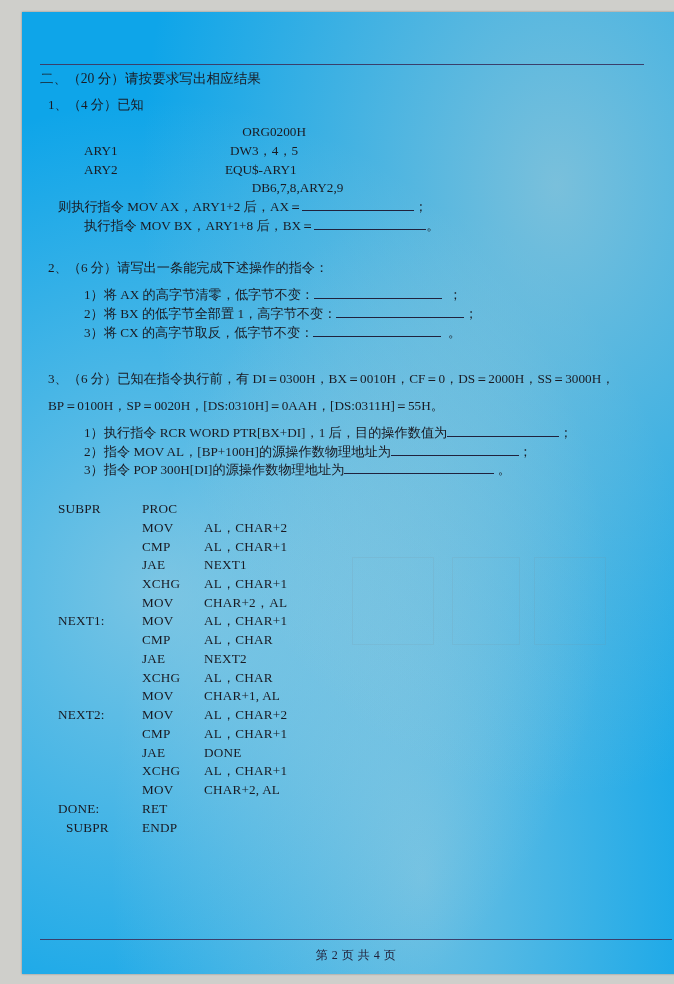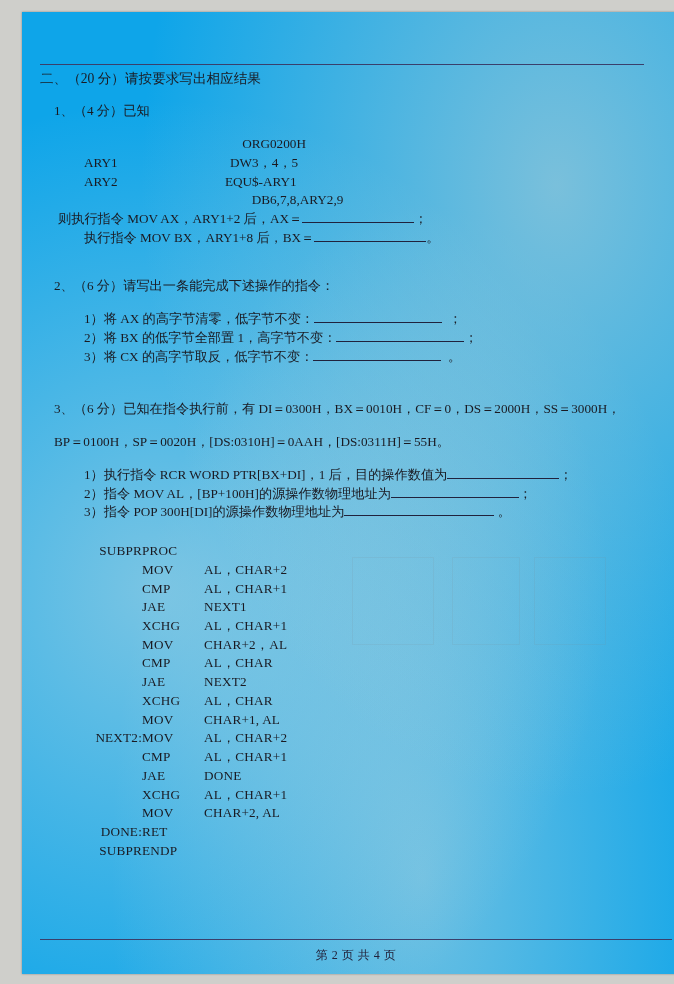--- a/index.html
+++ b/index.html
@@ -63,21 +63,21 @@
     text-align: center;
     font-size: 12px;
     color: #22223a;
     letter-spacing: 0.5px;
   }
   .q-head {
     font-size: 13.6px;
     margin: 0 0 2px 0;
   }
   .q-item {
-    margin: 14px;
+    margin: 8px;
     padding: 0;
   }
   .blk { margin-bottom: 9px; }
   .ind1 { padding-left: 18px; }
   .ind2 { padding-left: 44px; }
   .ind3 { padding-left: 62px; }
   .code {
     font-family: "Liberation Serif", serif;
     letter-spacing: 0.2px;
   }
@@ -85,21 +85,21 @@
     display: inline-block;
     border-bottom: 1px solid #20223d;
     vertical-align: baseline;
   }
   .w110 { width: 112px; }
   .w130 { width: 128px; }
   .w150 { width: 150px; }
   .c1 { display: inline-block; width: 92px; }
   .c2 { display: inline-block; width: 76px; text-align: right; }
   .asm-line { white-space: pre; }
-  .sub-col1 { display: inline-block; width: 84px; text-align: right; }
+  .sub-col1 { display: inline-block; width: 84px; }
   .sub-col2 { display: inline-block; width: 62px; }
   .spacer-sm { height: 7px; }
   .spacer-md { height: 11px; }
   
   .ghost {
     position: absolute;
     color: rgba(120,130,120,0.13);
     font-size: 11px;
     pointer-events: none;
     user-select: none;
@@ -172,20 +172,21 @@
 
     <div class="blk">
 
       <div class="code">
         <div class="asm-line ind1"><span class="sub-col1">SUBPR</span><span class="sub-col2">PROC</span><span></span></div>
         <div class="asm-line ind1"><span class="sub-col1"></span><span class="sub-col2">MOV</span><span>AL，CHAR+2</span></div>
         <div class="asm-line ind1"><span class="sub-col1"></span><span class="sub-col2">CMP</span><span>AL，CHAR+1</span></div>
         <div class="asm-line ind1"><span class="sub-col1"></span><span class="sub-col2">JAE</span><span>NEXT1</span></div>
         <div class="asm-line ind1"><span class="sub-col1"></span><span class="sub-col2">XCHG</span><span>AL，CHAR+1</span></div>
         <div class="asm-line ind1"><span class="sub-col1"></span><span class="sub-col2">MOV</span><span>CHAR+2，AL</span></div>
+        <div class="asm-line ind1"><span class="sub-col1">NEXT1:</span><span class="sub-col2">MOV</span><span>AL，CHAR+1</span></div>
         <div class="asm-line ind1"><span class="sub-col1"></span><span class="sub-col2">CMP</span><span>AL，CHAR</span></div>
         <div class="asm-line ind1"><span class="sub-col1"></span><span class="sub-col2">JAE</span><span>NEXT2</span></div>
         <div class="asm-line ind1"><span class="sub-col1"></span><span class="sub-col2">XCHG</span><span>AL，CHAR</span></div>
         <div class="asm-line ind1"><span class="sub-col1"></span><span class="sub-col2">MOV</span><span>CHAR+1, AL</span></div>
         <div class="asm-line ind1"><span class="sub-col1">NEXT2:</span><span class="sub-col2">MOV</span><span>AL，CHAR+2</span></div>
         <div class="asm-line ind1"><span class="sub-col1"></span><span class="sub-col2">CMP</span><span>AL，CHAR+1</span></div>
         <div class="asm-line ind1"><span class="sub-col1"></span><span class="sub-col2">JAE</span><span>DONE</span></div>
         <div class="asm-line ind1"><span class="sub-col1"></span><span class="sub-col2">XCHG</span><span>AL，CHAR+1</span></div>
         <div class="asm-line ind1"><span class="sub-col1"></span><span class="sub-col2">MOV</span><span>CHAR+2, AL</span></div>
         <div class="asm-line ind1"><span class="sub-col1">DONE:</span><span class="sub-col2">RET</span><span></span></div>

